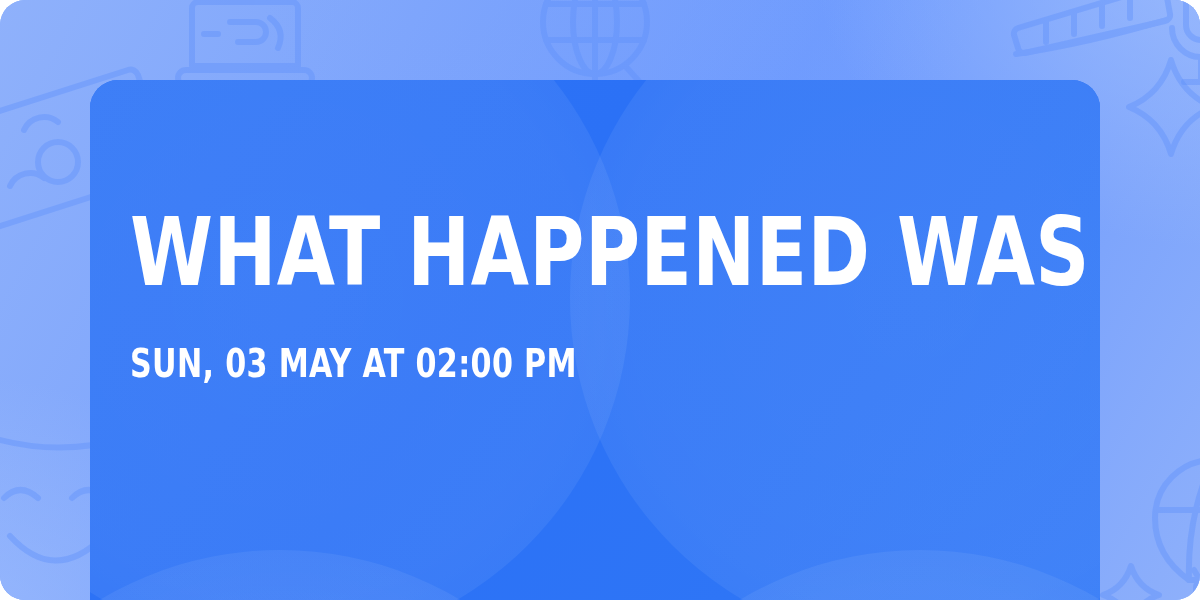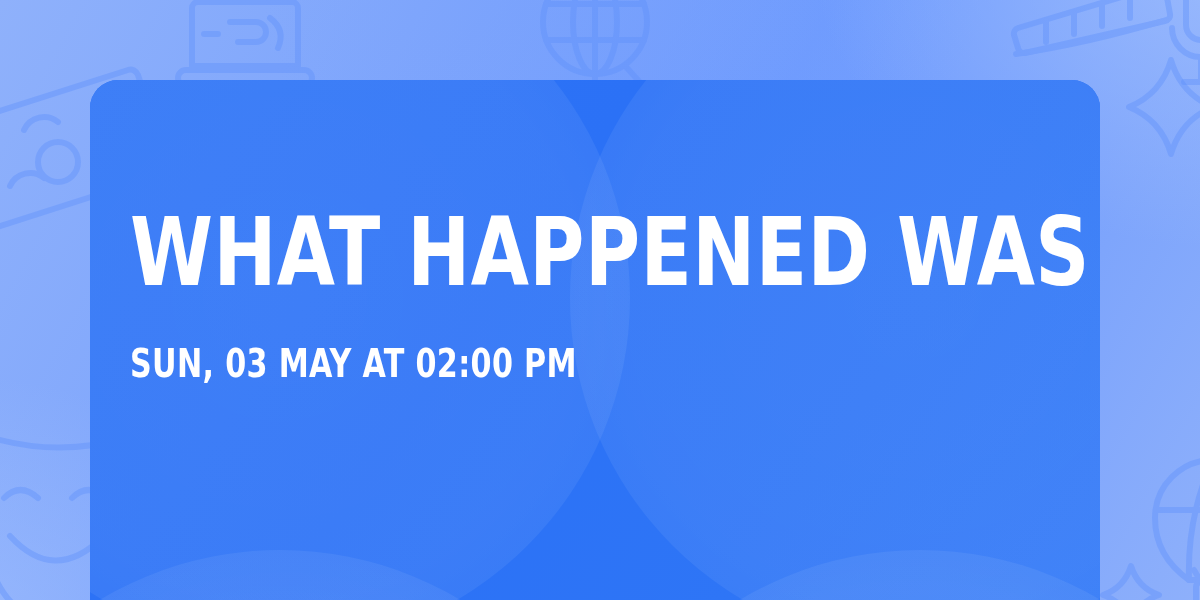--- a/index.html
+++ b/index.html
@@ -11,20 +11,21 @@
     overflow: hidden;
     font-family: "Liberation Sans", sans-serif;
   }
 
   #stage {
     position: relative;
     width: 1200px;
     height: 600px;
     overflow: hidden;
     background: #7AA5FC;
+    border-radius: 25px;
   }
 
   
   .bg-base {
     position: absolute;
     inset: 0;
     background:
       linear-gradient(118deg,
         #8FB1FB 0%,
         #7FA6FC 28%,

